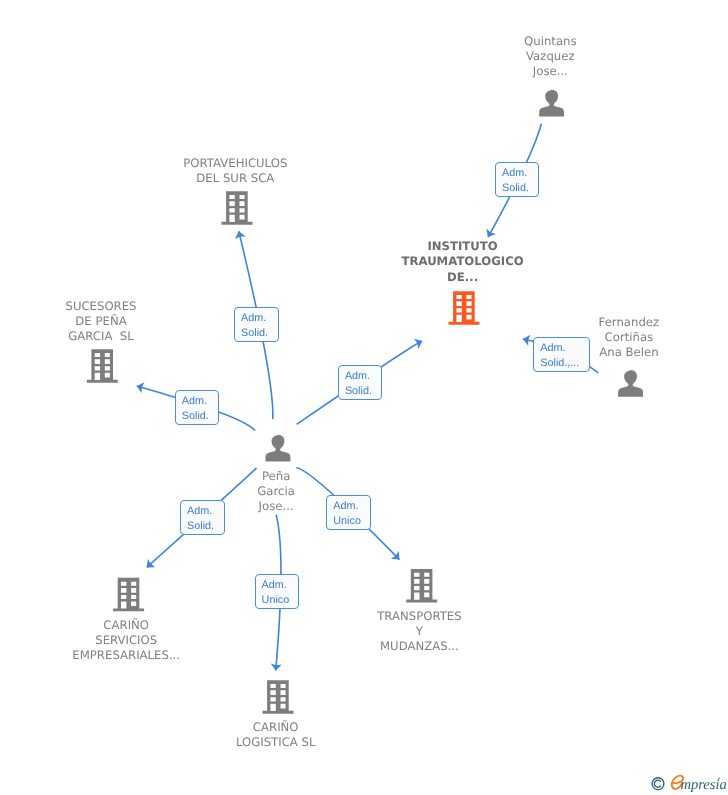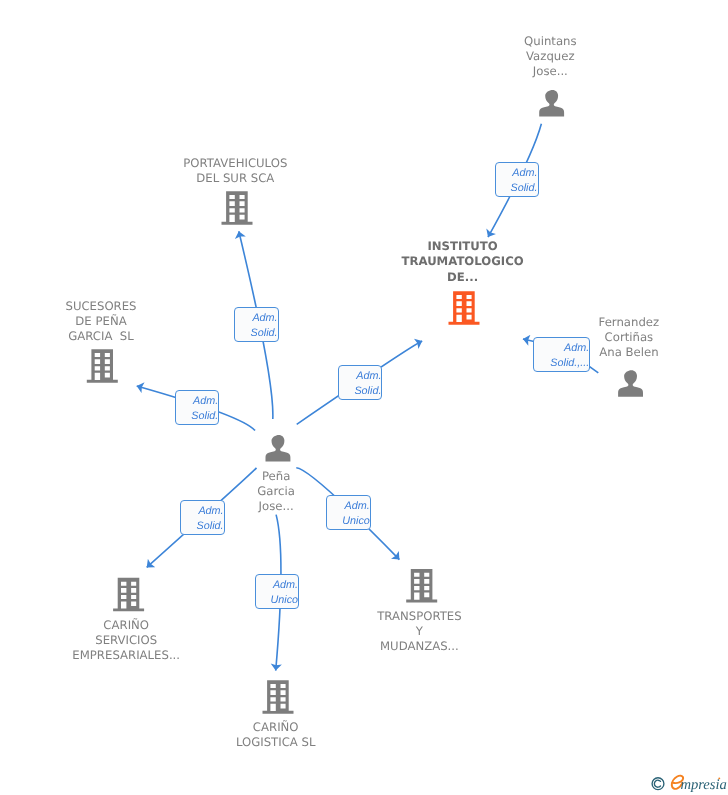--- a/index.html
+++ b/index.html
@@ -8,21 +8,21 @@
        -webkit-font-smoothing:antialiased;
        text-rendering:geometricPrecision;}
   #stage{position:absolute;left:0;top:0;width:728px;height:795px;}
   #label-layer,#edgelabel-layer,#logo{position:absolute;left:0;top:0;will-change:transform;}
   svg.layer{position:absolute;left:0;top:0;width:728px;height:795px;overflow:visible;}
   .nodelabel{position:absolute;text-align:center;color:#808080;font-size:11.7px;
              font-family:"DejaVu Sans",sans-serif;line-height:15px;white-space:pre;}
   .nodelabel.bold{font-weight:bold;color:#6e6e6e;font-size:11.7px;letter-spacing:0;}
   .edgelabel{position:absolute;box-sizing:border-box;border:1.8px solid #4a8fdb;
              background:#fafbfc;border-radius:4px;color:#3b7dd8;font-size:10.8px;
-             line-height:15px;text-align:right;padding:3px 0 3px 6px;white-space:pre-line;font-style:italic;}
+             line-height:15px;text-align:left;padding:3px 0 3px 6px;white-space:pre-line;}
   #logo{position:absolute;}
 </style>
 </head>
 <body style="background: rgb(255, 255, 255);">
 
 <div id="stage">
 
   <svg class="layer" id="edge-layer">
       <defs>
         <marker id="arrow" markerWidth="7.4" markerHeight="11.6" refX="6.9" refY="5.8" orient="auto" markerUnits="userSpaceOnUse">

